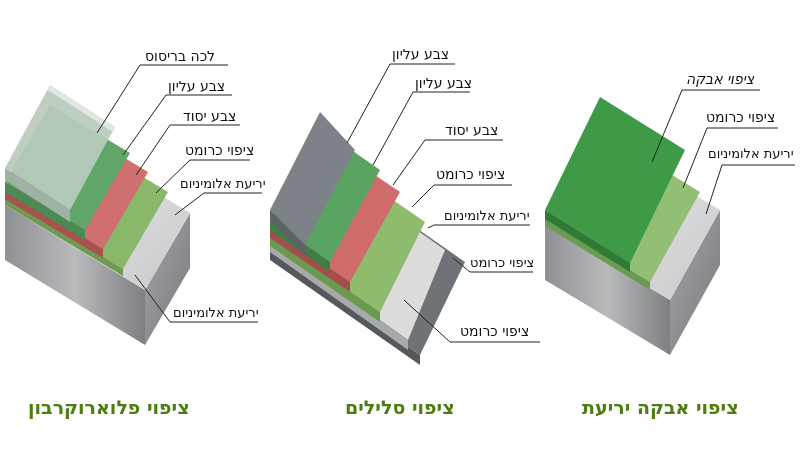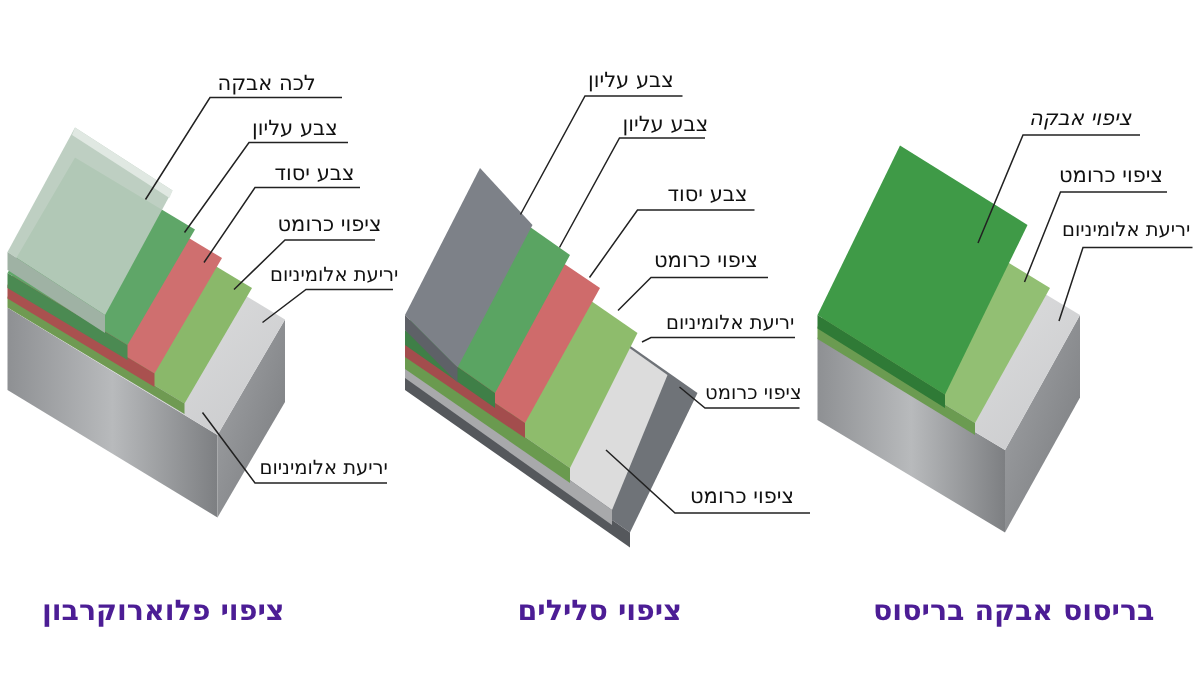--- a/index.html
+++ b/index.html
@@ -7,21 +7,21 @@
       width: 800px; height: 450px; background: #ffffff; position: relative; overflow: hidden;
       font-family: "DejaVu Sans", "Liberation Sans", sans-serif;
     }
     .stage { position: absolute; left: 0; top: 0; width: 800px; height: 450px; }
     svg { position: absolute; left: 0; top: 0; }
     .label {
       position: absolute; direction: rtl; font-size: 14px; color: #111; white-space: nowrap;
       font-family: "DejaVu Sans", sans-serif; line-height: 16px;
     }
     .title {
-      position: absolute; direction: rtl; font-size: 19px; font-weight: bold; color: #4c1d95; white-space: nowrap;
+      position: absolute; direction: rtl; font-size: 19px; font-weight: bold; color: #4d7c0f; white-space: nowrap;
       font-family: "DejaVu Sans", sans-serif;
     }
   </style>
 </head>
 <body>
 
 <div class="stage">
 
   <svg width="800" height="450" viewBox="0 0 800 450">
     <defs>
@@ -112,36 +112,36 @@
       <polygon points="545,210 630,263 630,272 545,219" fill="#2f7a36"></polygon>
     </g>
 
     <g stroke="#222" stroke-width="1" fill="none">
       <polyline points="652,162 682,90 760,90"></polyline>
       <polyline points="683,188 707,128 778,128"></polyline>
       <polyline points="706,214 722,165 795,165"></polyline>
     </g>
   </svg>
 
-  <div class="label" style="left:145px;top:48px;">לכה אבקה</div>
+  <div class="label" style="left:145px;top:48px;">לכה בריסוס</div>
   <div class="label" style="left:168px;top:78px;">צבע עליון</div>
   <div class="label" style="left:183px;top:108px;">צבע יסוד</div>
   <div class="label" style="left:185px;top:142px;">ציפוי כרומט</div>
   <div class="label" style="left:180px;top:176px;font-size:13px;">יריעת אלומיניום</div>
   <div class="label" style="left:173px;top:305px;font-size:13px;">יריעת אלומיניום</div>
 
   <div class="label" style="left:392px;top:46px;">צבע עליון</div>
   <div class="label" style="left:415px;top:75px;">צבע עליון</div>
   <div class="label" style="left:445px;top:122px;">צבע יסוד</div>
   <div class="label" style="left:436px;top:166px;">ציפוי כרומט</div>
   <div class="label" style="left:444px;top:208px;font-size:13px;">יריעת אלומיניום</div>
   <div class="label" style="left:470px;top:255px;font-size:13px;">ציפוי כרומט</div>
   <div class="label" style="left:460px;top:323px;">ציפוי כרומט</div>
 
   <div class="label" style="left:686px;top:71px;font-style:italic;">ציפוי אבקה</div>
   <div class="label" style="left:706px;top:109px;">ציפוי כרומט</div>
   <div class="label" style="left:708px;top:146px;font-size:13px;">יריעת אלומיניום</div>
 
   <div class="title" style="left:28px;top:396px;">ציפוי פלוארוקרבון</div>
   <div class="title" style="left:345px;top:396px;">ציפוי סלילים</div>
-  <div class="title" style="left:582px;top:396px;">בריסוס אבקה בריסוס</div>
+  <div class="title" style="left:582px;top:396px;">ציפוי אבקה יריעת</div>
 
 </div>
 
 </body></html>

